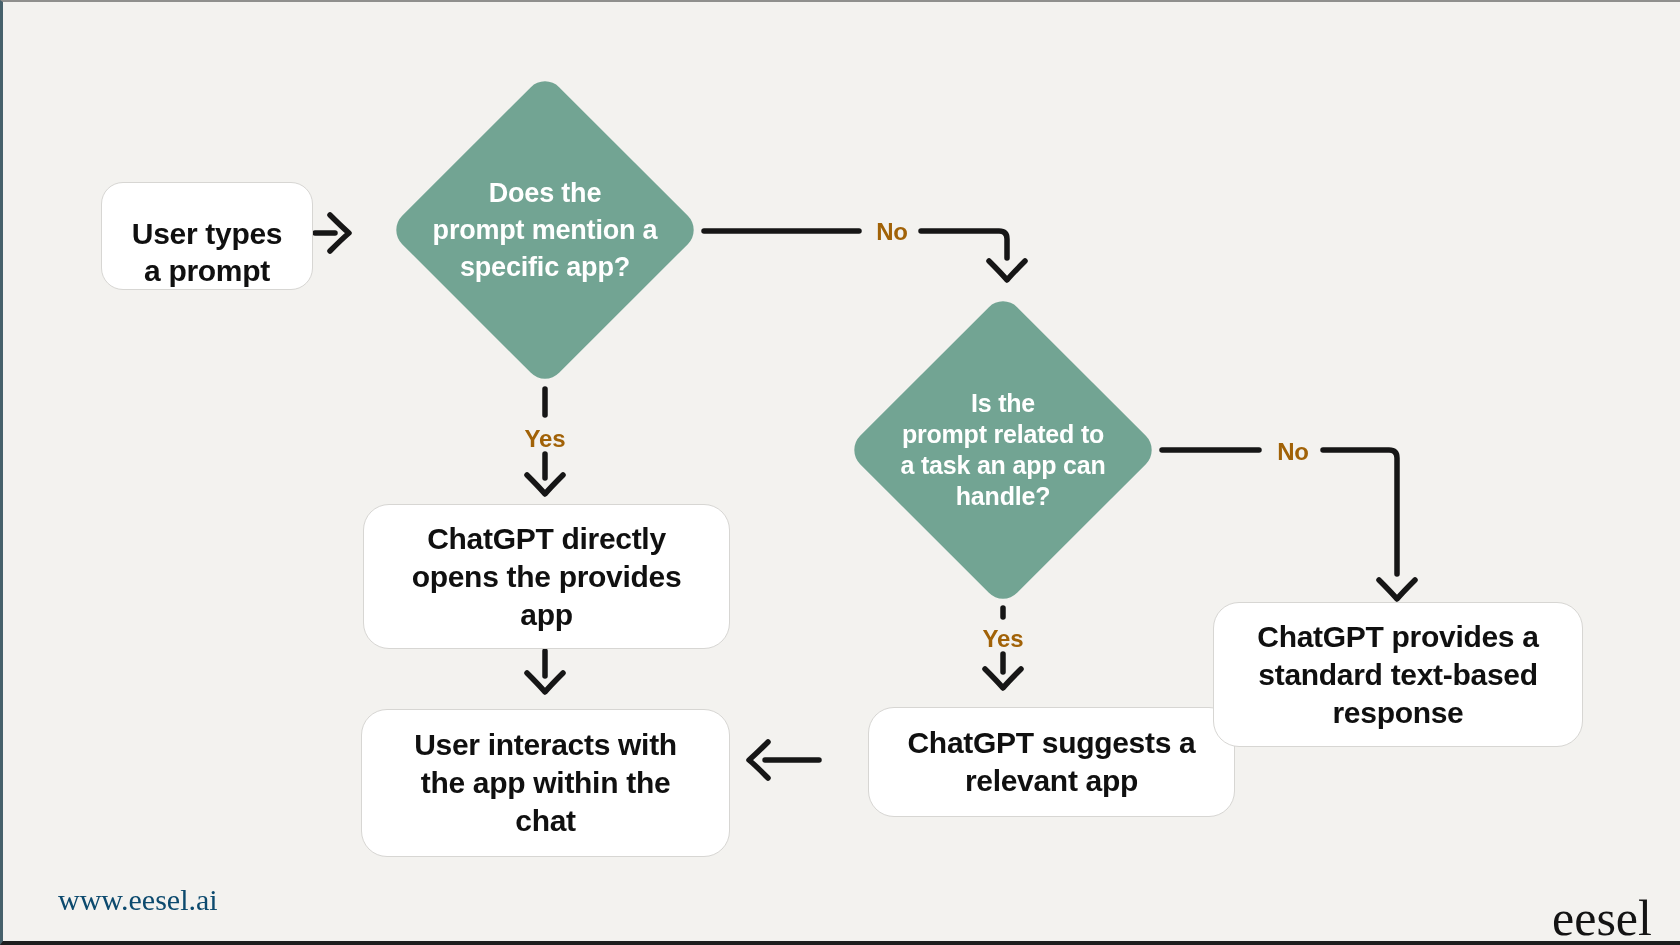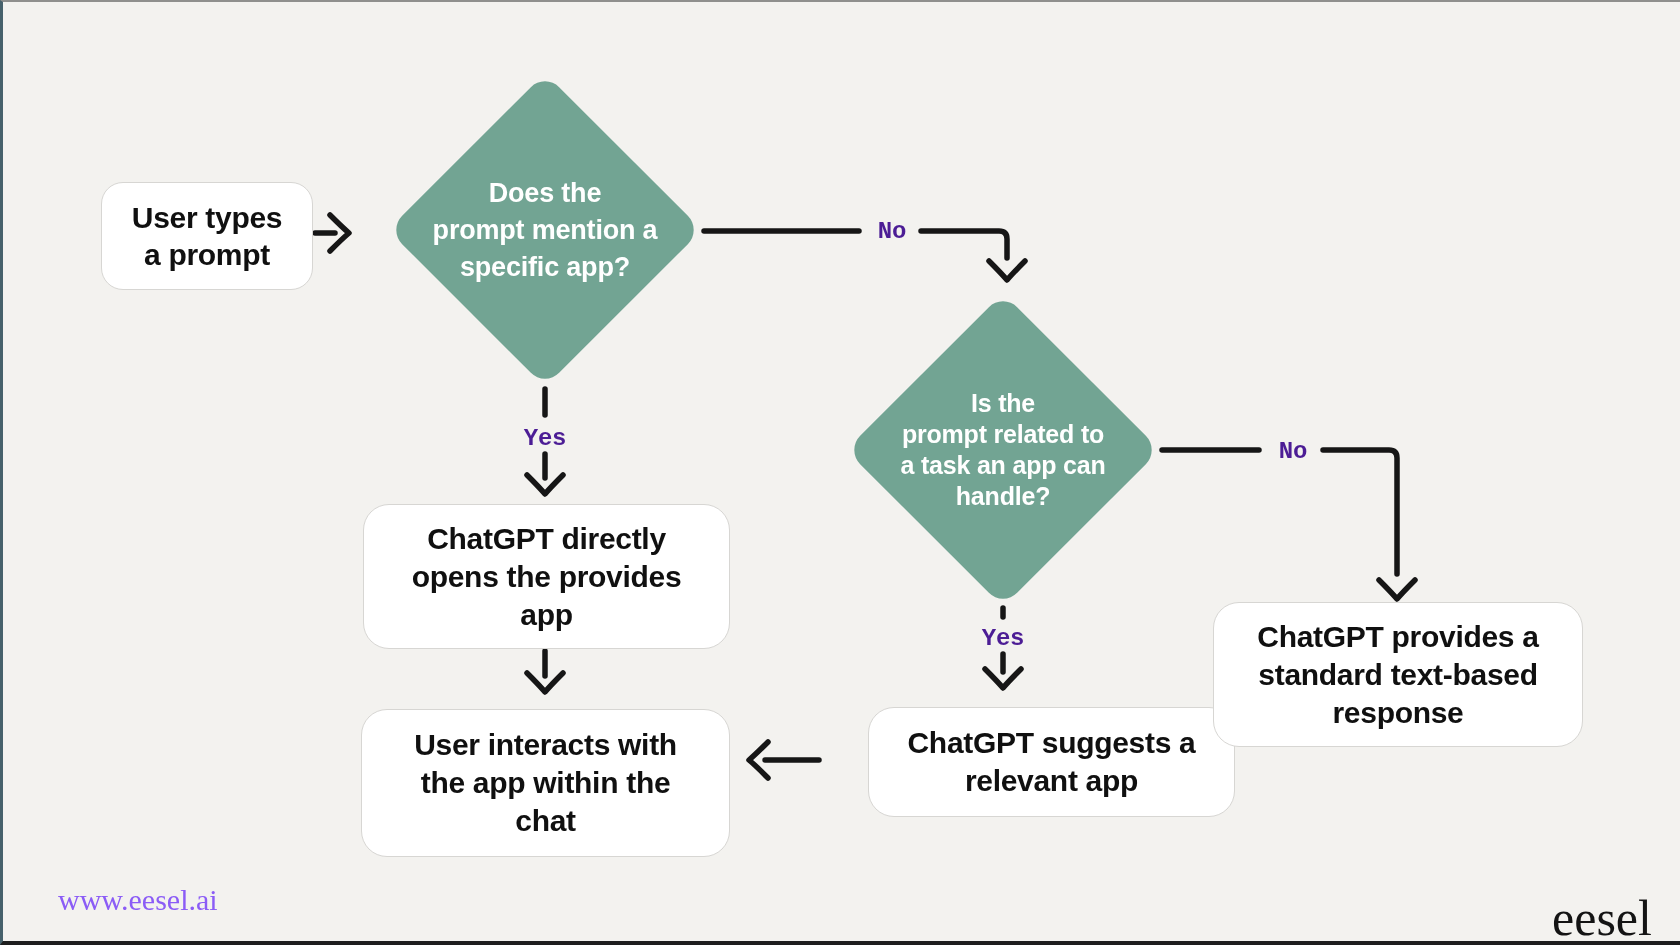--- a/index.html
+++ b/index.html
@@ -31,32 +31,32 @@
     border-radius:20px;transform:rotate(45deg);
   }
   .diamond .diamond-text{
     position:absolute;left:50%;top:50%;width:330px;
     transform:translate(-50%,-50%) rotate(-45deg);
     color:#ffffff;font-weight:bold;text-align:center;
     white-space:pre-line;letter-spacing:-0.2px;
   }
   .edge-label{
     position:absolute;transform:translateX(-50%);
-    font-weight:bold;font-size:24px;color:#4c1d95;letter-spacing:-0.2px;font-family:Liberation Mono, monospace;
+    font-weight:bold;font-size:24px;color:#a16207;letter-spacing:-0.2px;
   }
   .footer-url{
     position:absolute;left:55px;top:881px;
-    font-family:"Liberation Serif", serif;font-size:30px;color:#8b5cf6;
+    font-family:"Liberation Serif", serif;font-size:30px;color:#0c4a6e;
   }
   .footer-logo{
     position:absolute;left:1549px;top:871px;
     font-family:"Liberation Serif", serif;font-size:50px;color:#141414;margin-top:16px;
   }
   
-  #n-start{left:98px;top:180px;width:210px;height:106px;font-size:30px;line-height:37px;border-radius:22px;}
+  #n-start{left:98px;top:180px;width:210px;height:106px;font-size:30px;line-height:37px;border-radius:22px;align-items:flex-end;}
   #n-direct{left:360px;top:502px;width:365px;height:143px;font-size:30px;line-height:38px;}
   #n-interact{left:358px;top:707px;width:367px;height:146px;font-size:30px;line-height:38px;text-align:center;}
   #n-suggest{left:817px;top:705px;width:365px;height:108px;font-size:30px;line-height:38px;margin-left:48px;}
   #n-text{left:1210px;top:600px;width:368px;height:143px;font-size:30px;line-height:38px;}
   #d-mention{left:431px;top:117px;}
   #d-mention .diamond-text{font-size:27px;line-height:37px;width:300px;}
   #d-task{left:889px;top:337px;}
   #d-task .diamond-text{font-size:25px;line-height:31px;width:330px;}
   #lbl-yes1{left:542px;top:423px;}
   #lbl-no1{left:889px;top:216px;}

